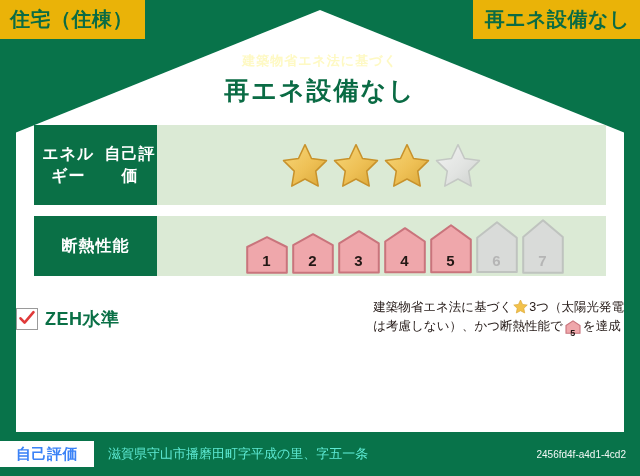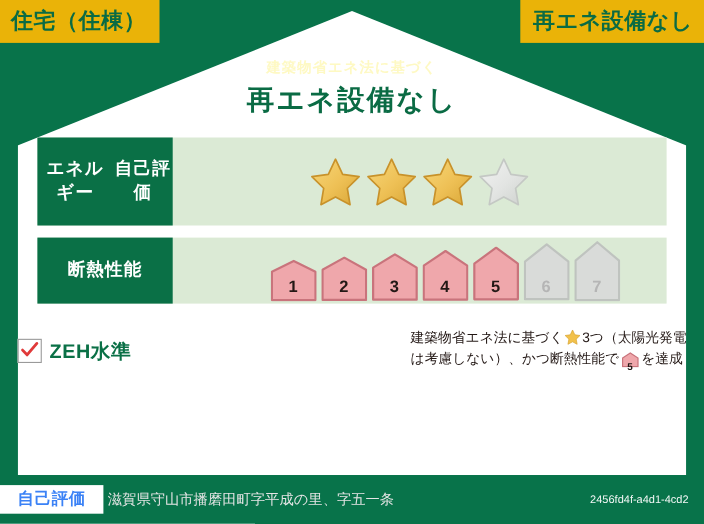--- a/index.html
+++ b/index.html
@@ -124,21 +124,21 @@
     display:flex;align-items:center;
     color:#ffffff;
     z-index:5;
   }
   .footer-badge{
     background:#ffffff;color:#3b82f6;font-weight:bold;font-size:15px;
     padding:4px 16px;letter-spacing:0.5px;flex:none;
     line-height:1.2;
   }
   .footer-addr{
-    font-size:13px;margin-left:4px;color:#e5e5e5;white-space:nowrap;
+    font-size:13px;margin-left:14px;color:#5eead4;white-space:nowrap;
     overflow:hidden;
   }
   .footer-right{
     margin-left:auto;margin-right:14px;text-align:right;flex:none;
   }
   .footer-date{font-size:13.5px;color:#ffffff;line-height:1.2;}
   .footer-id{font-size:10px;color:#ffffff;line-height:1.3;margin-top:1px;opacity:.95;}
 </style>
 </head>
 <body>

